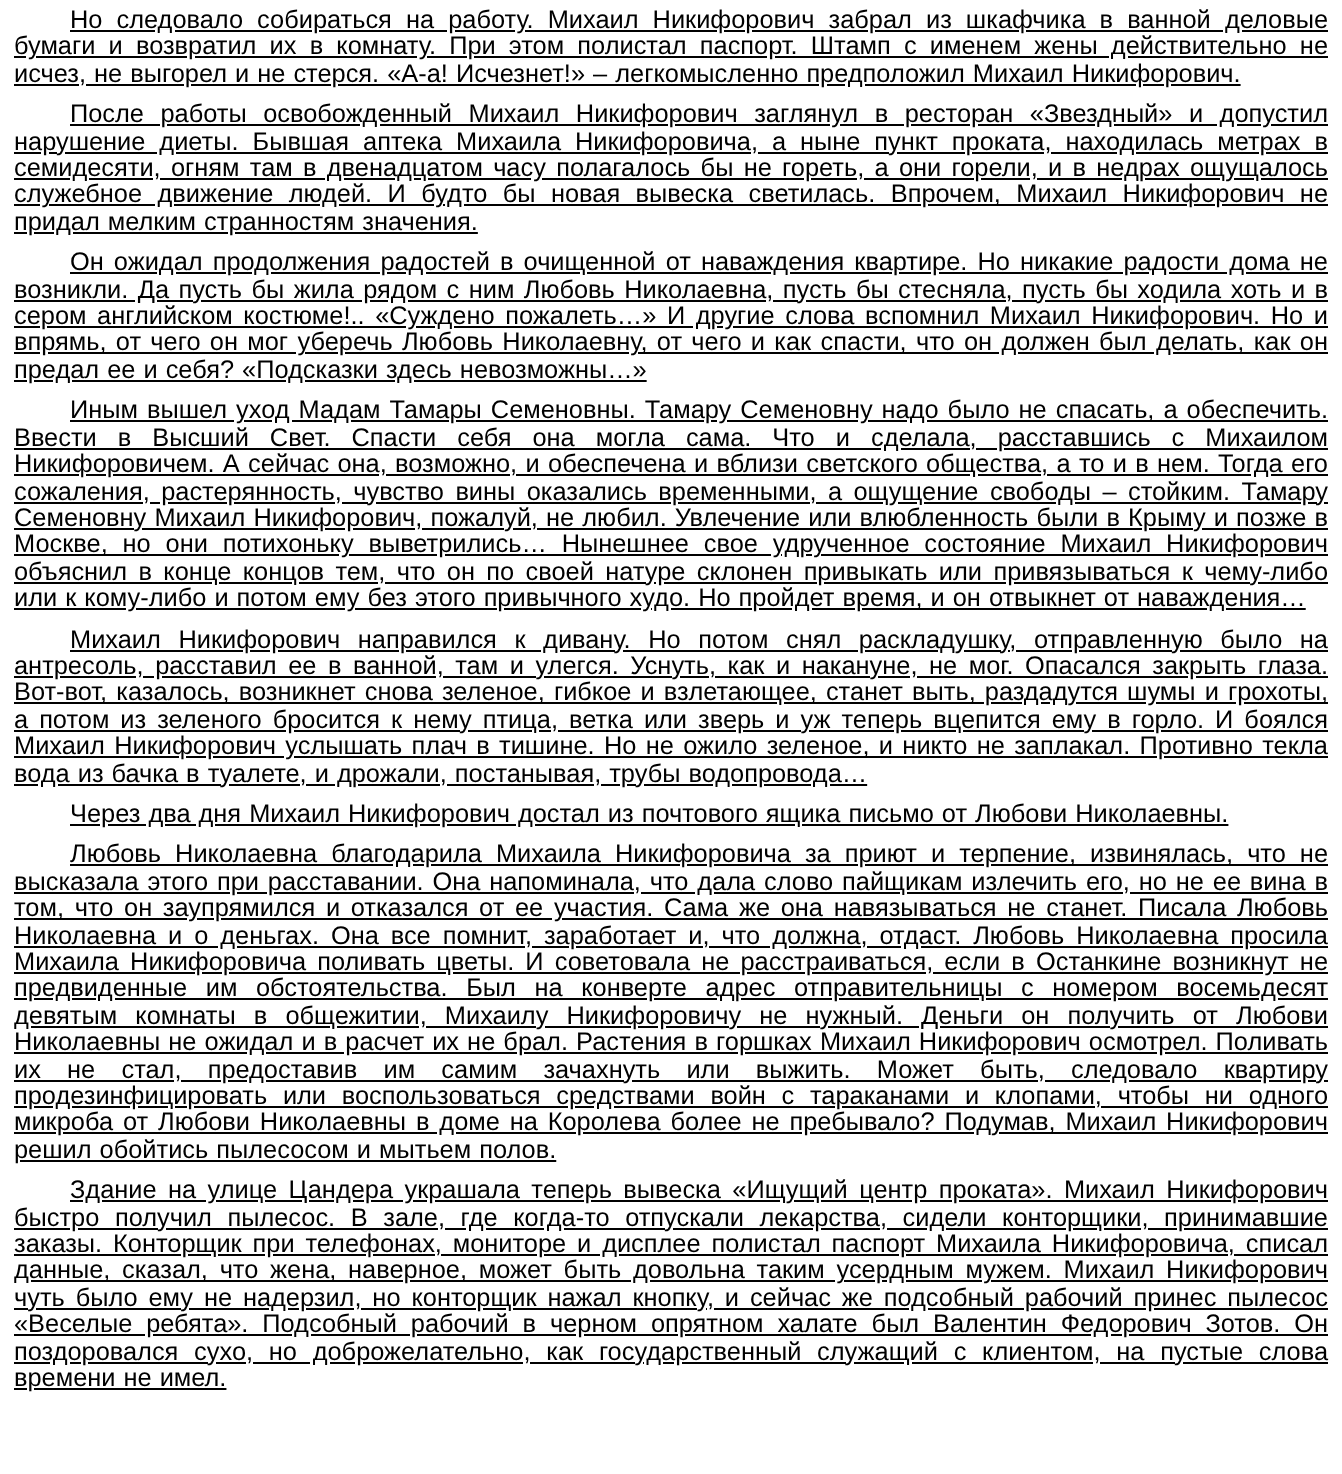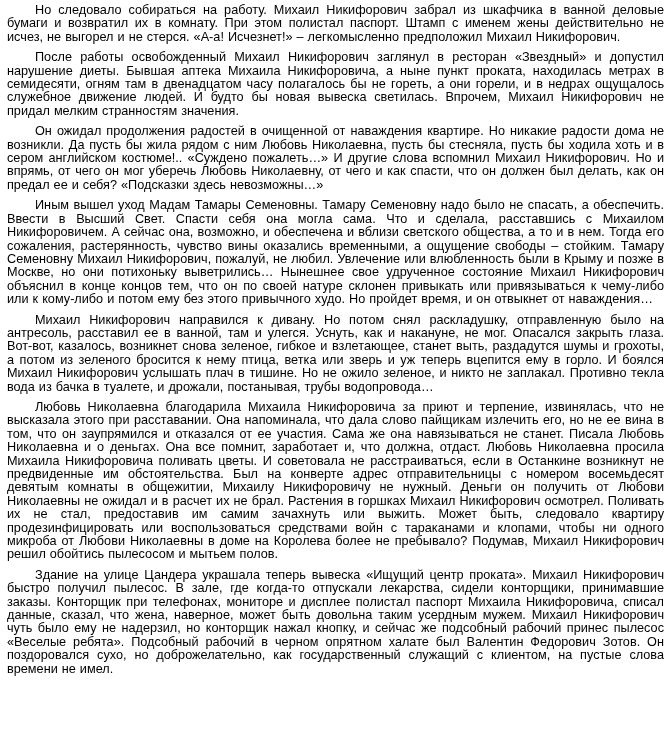--- a/index.html
+++ b/index.html
@@ -11,20 +11,21 @@
     width: 671px;
     min-height: 737px;
     overflow: hidden;
   }
   .page {
     box-sizing: border-box;
     width: 671px;
     min-height: 737px;
     padding: 4px 7px 6px 7px;
     background: #ffffff;
+    text-decoration: underline;
   }
   .page p {
     margin: 0 0 7px 0;
     padding: 0;
     color: #000000;
     font-family: "Liberation Sans", sans-serif;
     font-size: 12.7px;
     line-height: 13.4px;
     text-align: justify;
     text-indent: 28px;
@@ -33,15 +34,16 @@
 </style>
 </head>
 <body>
 
 <div class="page">
   <p>Но следовало собираться на работу. Михаил Никифорович забрал из шкафчика в ванной деловые бумаги и возвратил их в комнату. При этом полистал паспорт. Штамп с именем жены действительно не исчез, не выгорел и не стерся. «А-а! Исчезнет!» – легкомысленно предположил Михаил Никифорович.</p>
   <p>После работы освобожденный Михаил Никифорович заглянул в ресторан «Звездный» и допустил нарушение диеты. Бывшая аптека Михаила Никифоровича, а ныне пункт проката, находилась метрах в семидесяти, огням там в двенадцатом часу полагалось бы не гореть, а они горели, и в недрах ощущалось служебное движение людей. И будто бы новая вывеска светилась. Впрочем, Михаил Никифорович не придал мелким странностям значения.</p>
   <p>Он ожидал продолжения радостей в очищенной от наваждения квартире. Но никакие радости дома не возникли. Да пусть бы жила рядом с ним Любовь Николаевна, пусть бы стесняла, пусть бы ходила хоть и в сером английском костюме!.. «Суждено пожалеть…» И другие слова вспомнил Михаил Никифорович. Но и впрямь, от чего он мог уберечь Любовь Николаевну, от чего и как спасти, что он должен был делать, как он предал ее и себя? «Подсказки здесь невозможны…»</p>
   <p>Иным вышел уход Мадам Тамары Семеновны. Тамару Семеновну надо было не спасать, а обеспечить. Ввести в Высший Свет. Спасти себя она могла сама. Что и сделала, расставшись с Михаилом Никифоровичем. А сейчас она, возможно, и обеспечена и вблизи светского общества, а то и в нем. Тогда его сожаления, растерянность, чувство вины оказались временными, а ощущение свободы – стойким. Тамару Семеновну Михаил Никифорович, пожалуй, не любил. Увлечение или влюбленность были в Крыму и позже в Москве, но они потихоньку выветрились… Нынешнее свое удрученное состояние Михаил Никифорович объяснил в конце концов тем, что он по своей натуре склонен привыкать или привязываться к чему-либо или к кому-либо и потом ему без этого привычного худо. Но пройдет время, и он отвыкнет от наваждения…</p>
   <p>Михаил Никифорович направился к дивану. Но потом снял раскладушку, отправленную было на антресоль, расставил ее в ванной, там и улегся. Уснуть, как и накануне, не мог. Опасался закрыть глаза. Вот-вот, казалось, возникнет снова зеленое, гибкое и взлетающее, станет выть, раздадутся шумы и грохоты, а потом из зеленого бросится к нему птица, ветка или зверь и уж теперь вцепится ему в горло. И боялся Михаил Никифорович услышать плач в тишине. Но не ожило зеленое, и никто не заплакал. Противно текла вода из бачка в туалете, и дрожали, постанывая, трубы водопровода…</p>
+  <p>Через два дня Михаил Никифорович достал из почтового ящика письмо от Любови Николаевны.</p>
   <p>Любовь Николаевна благодарила Михаила Никифоровича за приют и терпение, извинялась, что не высказала этого при расставании. Она напоминала, что дала слово пайщикам излечить его, но не ее вина в том, что он заупрямился и отказался от ее участия. Сама же она навязываться не станет. Писала Любовь Николаевна и о деньгах. Она все помнит, заработает и, что должна, отдаст. Любовь Николаевна просила Михаила Никифоровича поливать цветы. И советовала не расстраиваться, если в Останкине возникнут не предвиденные им обстоятельства. Был на конверте адрес отправительницы с номером восемьдесят девятым комнаты в общежитии, Михаилу Никифоровичу не нужный. Деньги он получить от Любови Николаевны не ожидал и в расчет их не брал. Растения в горшках Михаил Никифорович осмотрел. Поливать их не стал, предоставив им самим зачахнуть или выжить. Может быть, следовало квартиру продезинфицировать или воспользоваться средствами войн с тараканами и клопами, чтобы ни одного микроба от Любови Николаевны в доме на Королева более не пребывало? Подумав, Михаил Никифорович решил обойтись пылесосом и мытьем полов.</p>
   <p>Здание на улице Цандера украшала теперь вывеска «Ищущий центр проката». Михаил Никифорович быстро получил пылесос. В зале, где когда-то отпускали лекарства, сидели конторщики, принимавшие заказы. Конторщик при телефонах, мониторе и дисплее полистал паспорт Михаила Никифоровича, списал данные, сказал, что жена, наверное, может быть довольна таким усердным мужем. Михаил Никифорович чуть было ему не надерзил, но конторщик нажал кнопку, и сейчас же подсобный рабочий принес пылесос «Веселые ребята». Подсобный рабочий в черном опрятном халате был Валентин Федорович Зотов. Он поздоровался сухо, но доброжелательно, как государственный служащий с клиентом, на пустые слова времени не имел.</p>
 </div>
 
 </body></html>

